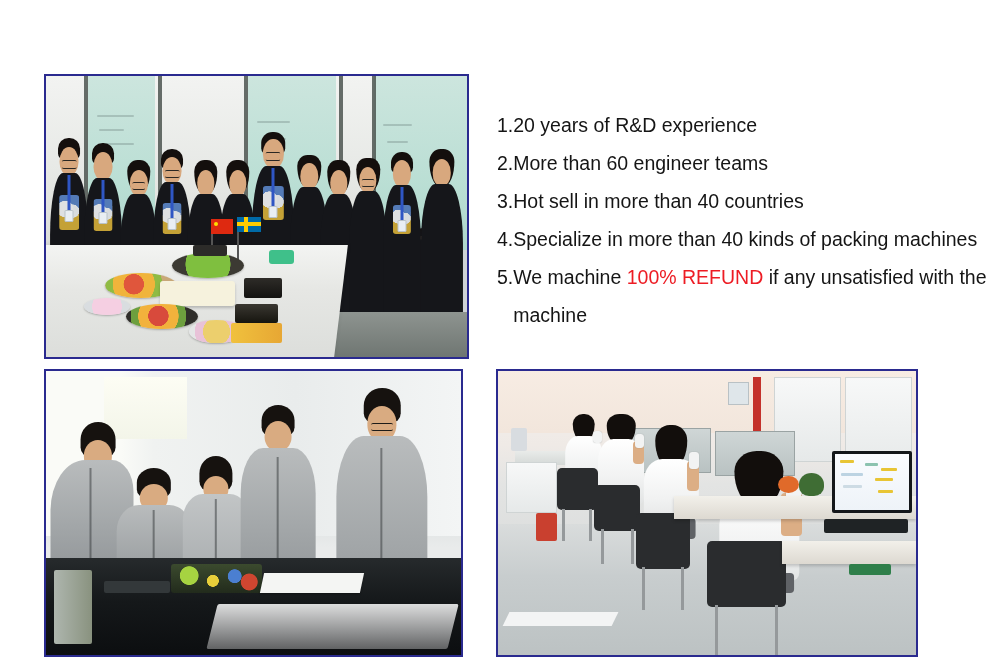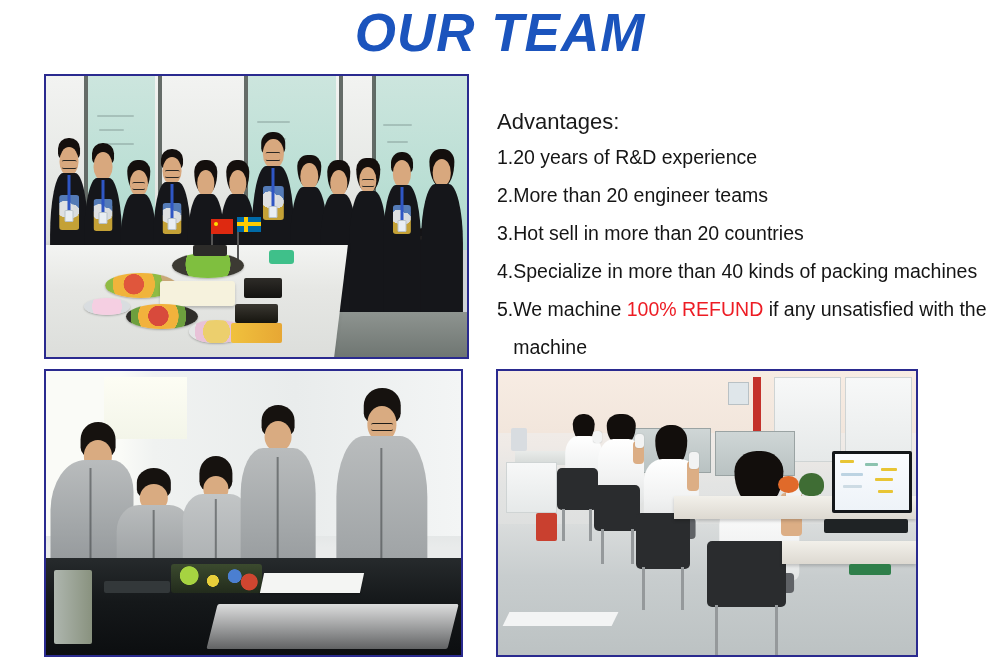--- a/index.html
+++ b/index.html
@@ -281,21 +281,20 @@
   }
   .adv-num { flex:0 0 auto; }
   .adv-text { flex:1 1 auto; }
   .refund { color:#ed1c24;margin-top:42px; }
 </style>
 </head>
 <body>
 
 <div class="page">
 
-  <div class="title" style="color: rgb(27, 84, 189);">OUR TEAM</div>
 
   <div class="photo" id="photo-team" style="border-color: rgb(42, 42, 143);">
     <div class="inner">
       <div class="tp-wall"></div>
       <div class="tp-glass g1"></div>
       <div class="tp-glass g2"></div>
       <div class="tp-glass g3"></div>
       <div class="tp-mullion" style="left:9%"></div>
       <div class="tp-mullion" style="left:26.5%"></div>
       <div class="tp-mullion" style="left:47%"></div>
@@ -581,33 +580,32 @@
       <div class="fill" style="left:78%;top:52%;width:20%;height:5%;background:#1f2325;border-radius:2px"></div>
       <div class="plant" style="left:72%;top:36%;width:6%;height:8%"></div>
       <div class="fill" style="left:67%;top:37%;width:5%;height:6%;background:#e06a2a;border-radius:50%"></div>
       <div class="fill" style="left:3%;top:20%;width:4%;height:8%;background:#d8dce0;border-radius:2px"></div>
       <div class="fill" style="left:9%;top:50%;width:5%;height:10%;background:#c9402f;border-radius:2px"></div>
       <div class="fill" style="left:84%;top:68%;width:10%;height:4%;background:#2f7f4a;border-radius:2px"></div>
     </div>
   </div>
 
   <div class="adv">
-    <div class="adv-title">Advantages:</div>
     <ul class="adv-list">
       <li class="adv-item">
         <span class="adv-num">1.</span>
         <span class="adv-text">20 years of R&amp;D experience</span>
       </li>
       <li class="adv-item">
         <span class="adv-num">2.</span>
-        <span class="adv-text">More than 20 engineer teams</span>
+        <span class="adv-text">More than 60 engineer teams</span>
       </li>
       <li class="adv-item">
         <span class="adv-num">3.</span>
-        <span class="adv-text">Hot sell in more than 20 countries</span>
+        <span class="adv-text">Hot sell in more than 40 countries</span>
       </li>
       <li class="adv-item">
         <span class="adv-num">4.</span>
         <span class="adv-text">Specialize in more than 40 kinds of packing machines</span>
       </li>
       <li class="adv-item">
         <span class="adv-num">5.</span>
         <span class="adv-text"><span>We machine </span><span class="refund" style="color: rgb(237, 28, 36);">100% REFUND</span><span> if any unsatisfied with the machine</span></span>
       </li>
     </ul>

